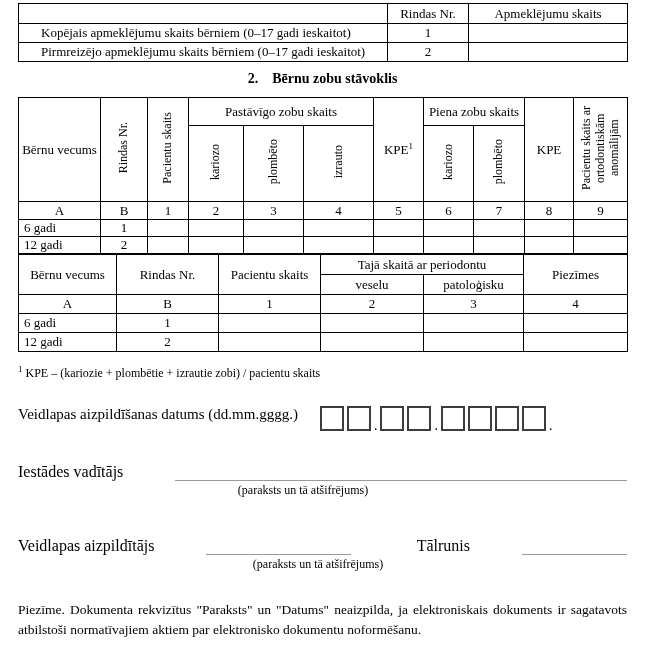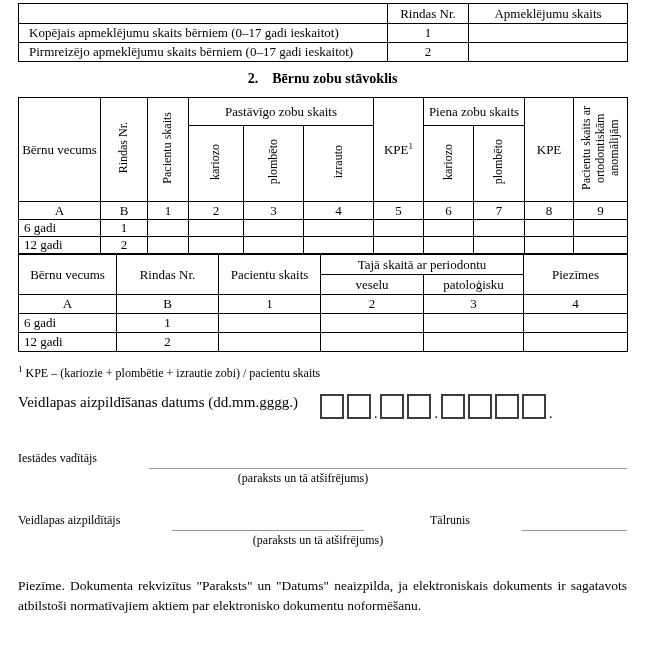--- a/index.html
+++ b/index.html
@@ -14,48 +14,48 @@
   .t1-title{margin:2px 0 3px 0;}
   .t2-title{margin:9px 0 10px 0;}
   .t3-title{margin:13px 0 3px 0;}
   table{border-collapse:collapse;table-layout:fixed;width:609px;}
   td,th{border:1px solid #000;font-weight:normal;font-size:13px;
         padding:0 3px;text-align:center;vertical-align:middle;
         overflow:hidden;box-sizing:border-box;line-height:1.2;}
   
   .tb1 .h{height:20px;}
   .tb1 .r{height:19px;}
-  .tb1 td.lbl{text-align:left;padding-left:10px;}
+  .tb1 td.lbl{text-align:left;padding-left:22px;}
   
   .tb2 .hr1 td{height:28px;}
   .tb2 .hr2 td{height:76px;}
   .tb2 .lr td{height:18px;}
   .tb2 .dr td{height:17px;}
   .tb2 td.agecell{text-align:left;padding-left:5px;}
   .vert{writing-mode:vertical-rl;transform:rotate(180deg);
         display:inline-block;font-size:12px;line-height:1.15;
         white-space:nowrap;}
   .vert.wrap{white-space:normal;max-height:100px;text-align:center;}
   .vcell{vertical-align:middle;}
   
   .tb3 .hr td{height:20px;}
   .tb3 .lr td{height:19px;}
   .tb3 .dr td{height:19px;}
   .tb3 td.agecell{text-align:left;padding-left:5px;}
   sup{font-size:9px;}
   .footnote{margin-top:12px;font-size:12px;}
-  .date-row{margin-top:13px;display:flex;align-items:flex-start;}
+  .date-row{margin-top:25px;display:flex;align-items:flex-start;}
   .date-label{font-size:15px;}
   .date-boxes{margin-left:22px;display:flex;align-items:flex-end;}
   .dbox{width:20px;height:21px;border:2px solid #3d3d3d;background:#fff;
         display:inline-block;margin-right:3px;}
   .ddot{font-size:14px;margin:0 3px 0 0;line-height:10px;}
   .sig-block1{margin-top:32px;}
-  .sig-block2{margin-top:27px;}
-  .sig-row{display:flex;align-items:flex-start;font-size:12px;gap:44px;}
+  .sig-block2{margin-top:39px;}
+  .sig-row{display:flex;align-items:flex-start;font-size:16px;gap:44px;}
   .sig-line{border-bottom:1px solid #9a9a9a;height:17px;}
   .grow{flex:1;}
   .sig-gap{margin-left:8px;}
   .sig-sub{font-size:12px;margin-top:2px;}
   .sub1{margin-left:200px;width:170px;text-align:center;}
   .sub2{margin-left:215px;width:170px;text-align:center;}
   .phone-label{margin-left:22px;margin-right:8px;white-space:nowrap;}
   .phone-line{width:105px;}
   .fill-line2{max-width:262px;}
   .note{margin-top:28px;font-size:13.5px;text-align:justify;line-height:1.5;}

